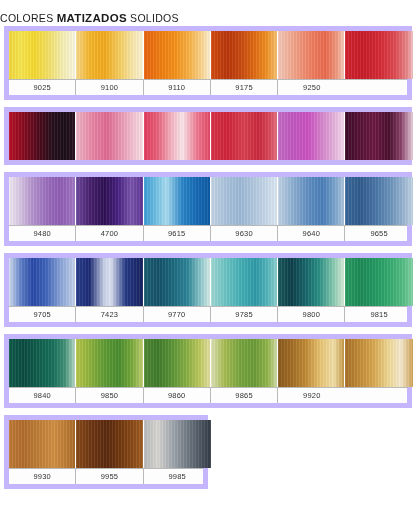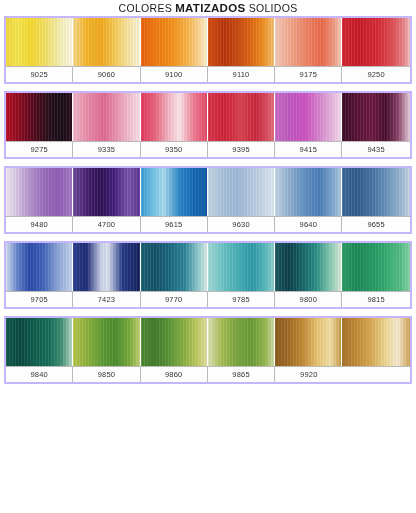--- a/index.html
+++ b/index.html
@@ -15,44 +15,43 @@
   }
 
   .page {
     width: 416px;
     height: 513px;
     position: relative;
     box-sizing: border-box;
   }
 
   .chart-title {
-    text-align: center;
     font-size: 10.5px;
     color: #1a1a1a;
     letter-spacing: 0.3px;
-    padding-top: 2px;
+    padding-top: 12px;
     height: 14px;
     line-height: 13px;
     white-space: nowrap;
   }
   .chart-title .t-strong {
     font-weight: bold;
     font-size: 11.5px;
   }
   .chart-title .t-plain {
     font-weight: normal;
   }
 
   .rows {
     padding: 0 4px;
   }
 
   .swatch-row {
     margin-bottom: 7px;
-    border: 2px solid #c4b5fd;
+    border: 5px solid #c4b5fd;
     background: #b91c1c;
     box-sizing: border-box;
     width: 408px;
   }
 
   .swatch-strip {
     display: flex;
     height: 48px;
     box-sizing: border-box;
   }
@@ -140,21 +139,20 @@
           </div>
           <div class="swatch-cell" style="background: linear-gradient(90deg, rgb(243, 201, 185) 0%, rgb(242, 168, 142) 22%, rgb(239, 129, 99) 48%, rgb(234, 106, 77) 72%, rgb(240, 157, 132) 90%, rgb(246, 205, 189) 100%);">
             <div class="thread-texture"></div>
           </div>
           <div class="swatch-cell" style="background: linear-gradient(90deg, rgb(210, 35, 47) 0%, rgb(199, 28, 40) 26%, rgb(213, 43, 54) 52%, rgb(223, 76, 83) 74%, rgb(232, 138, 141) 92%, rgb(242, 195, 196) 100%);">
             <div class="thread-texture"></div>
           </div>
         </div>
         <div class="label-strip">
           <div class="label-cell">9025</div>
-          <div class="label-cell">9060</div>
           <div class="label-cell">9100</div>
           <div class="label-cell">9110</div>
           <div class="label-cell">9175</div>
           <div class="label-cell">9250</div>
         </div>
       </div>
       <div class="swatch-row">
         <div class="swatch-strip">
           <div class="swatch-cell" style="background: linear-gradient(90deg, rgb(184, 16, 37) 0%, rgb(140, 11, 32) 20%, rgb(78, 10, 28) 45%, rgb(35, 16, 28) 68%, rgb(26, 13, 23) 85%, rgb(42, 18, 32) 100%);">
             <div class="thread-texture"></div>
@@ -167,28 +165,20 @@
           </div>
           <div class="swatch-cell" style="background: linear-gradient(90deg, rgb(217, 52, 74) 0%, rgb(207, 35, 56) 24%, rgb(216, 64, 79) 50%, rgb(201, 40, 60) 72%, rgb(217, 72, 90) 88%, rgb(227, 112, 127) 100%);">
             <div class="thread-texture"></div>
           </div>
           <div class="swatch-cell" style="background: linear-gradient(90deg, rgb(196, 107, 196) 0%, rgb(193, 88, 193) 22%, rgb(204, 82, 194) 46%, rgb(214, 132, 204) 66%, rgb(230, 180, 221) 86%, rgb(244, 221, 239) 100%);">
             <div class="thread-texture"></div>
           </div>
           <div class="swatch-cell" style="background: linear-gradient(90deg, rgb(61, 12, 42) 0%, rgb(87, 18, 54) 22%, rgb(109, 26, 66) 44%, rgb(74, 15, 46) 64%, rgb(138, 65, 104) 82%, rgb(232, 206, 220) 100%);">
             <div class="thread-texture"></div>
           </div>
-        </div>
-        <div class="label-strip">
-          <div class="label-cell">9275</div>
-          <div class="label-cell">9335</div>
-          <div class="label-cell">9350</div>
-          <div class="label-cell">9395</div>
-          <div class="label-cell">9415</div>
-          <div class="label-cell">9435</div>
         </div>
       </div>
       <div class="swatch-row">
         <div class="swatch-strip">
           <div class="swatch-cell" style="background: linear-gradient(90deg, rgb(240, 234, 244) 0%, rgb(216, 198, 228) 16%, rgb(179, 146, 205) 36%, rgb(154, 109, 189) 58%, rgb(143, 92, 181) 78%, rgb(163, 121, 196) 100%);">
             <div class="thread-texture"></div>
           </div>
           <div class="swatch-cell" style="background: linear-gradient(90deg, rgb(110, 74, 158) 0%, rgb(74, 34, 112) 20%, rgb(46, 17, 84) 42%, rgb(71, 32, 128) 62%, rgb(122, 85, 171) 82%, rgb(93, 52, 148) 100%);">
             <div class="thread-texture"></div>
           </div>
@@ -266,15 +256,33 @@
           </div>
         </div>
         <div class="label-strip">
           <div class="label-cell">9840</div>
           <div class="label-cell">9850</div>
           <div class="label-cell">9860</div>
           <div class="label-cell">9865</div>
           <div class="label-cell">9920</div>
         </div>
       </div>
+      <div class="swatch-row row-short">
+        <div class="swatch-strip">
+          <div class="swatch-cell" style="background: linear-gradient(90deg, rgb(192, 122, 54) 0%, rgb(176, 108, 44) 22%, rgb(191, 127, 56) 46%, rgb(207, 142, 66) 68%, rgb(189, 124, 52) 86%, rgb(169, 106, 40) 100%);">
+            <div class="thread-texture"></div>
+          </div>
+          <div class="swatch-cell" style="background: linear-gradient(90deg, rgb(138, 74, 24) 0%, rgb(110, 54, 18) 22%, rgb(90, 42, 14) 46%, rgb(116, 57, 15) 68%, rgb(140, 76, 24) 86%, rgb(160, 94, 34) 100%);">
+            <div class="thread-texture"></div>
+          </div>
+          <div class="swatch-cell" style="background: linear-gradient(90deg, rgb(182, 184, 186) 0%, rgb(216, 214, 210) 20%, rgb(158, 164, 172) 44%, rgb(110, 120, 130) 66%, rgb(74, 83, 94) 86%, rgb(51, 59, 70) 100%);">
+            <div class="thread-texture"></div>
+          </div>
+        </div>
+        <div class="label-strip">
+          <div class="label-cell">9930</div>
+          <div class="label-cell">9955</div>
+          <div class="label-cell">9985</div>
+        </div>
+      </div>
     </div>
 
 </div>
 
 </body></html>

